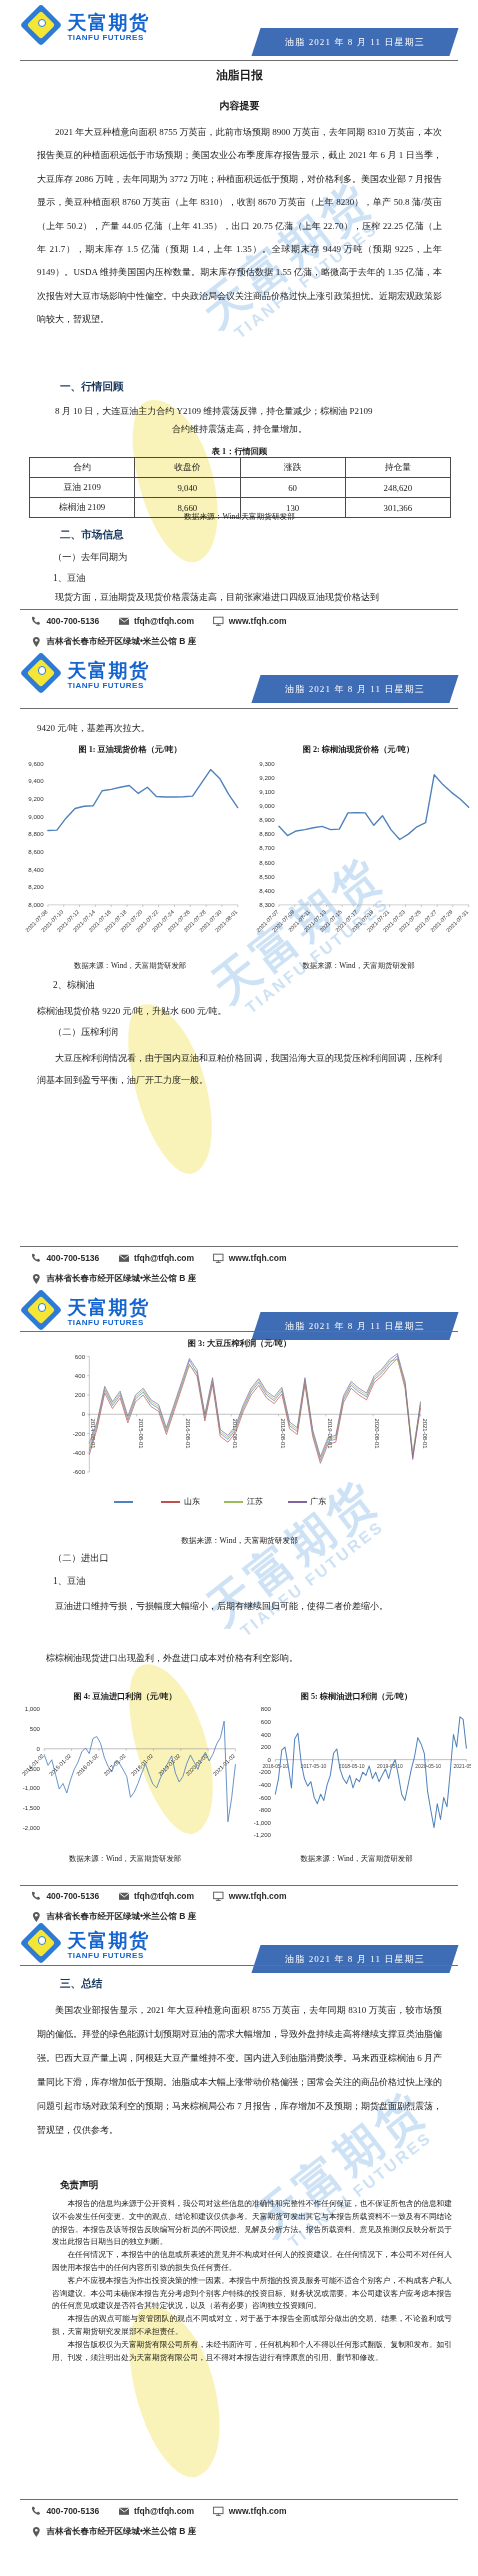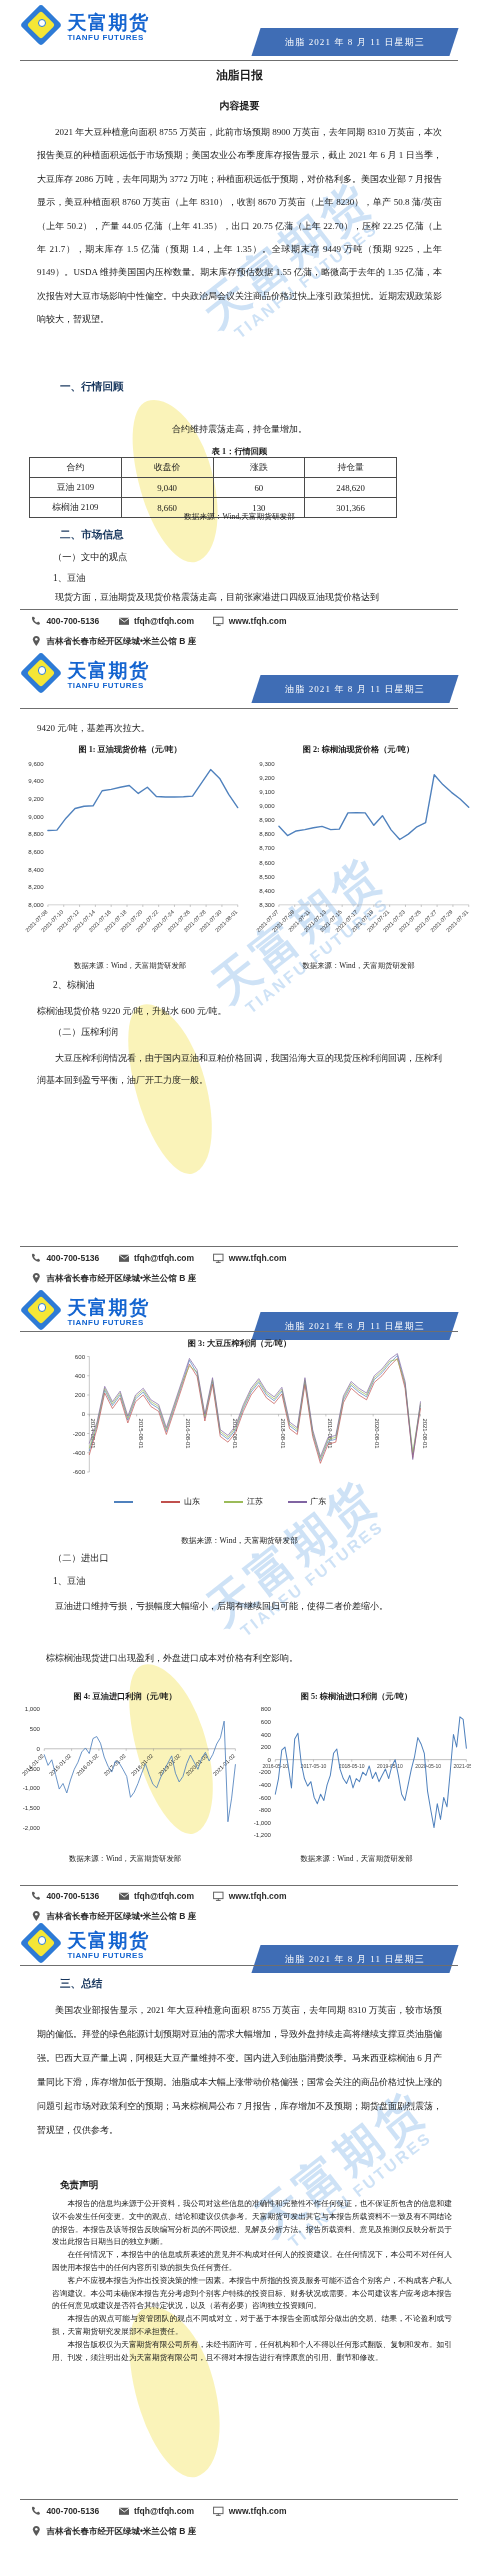--- a/index.html
+++ b/index.html
@@ -10,36 +10,36 @@
   .logo{position:absolute;left:21px;top:0;display:flex;align-items:center;gap:6.4px;}
   .logo-mark{position:relative;width:40px;height:45px;}
   .d-outer{position:absolute;left:4.8px;top:5.9px;width:30px;height:30px;background:#2e7bd6;transform:rotate(45deg);border-radius:3.7px;}
   .d-inner{position:absolute;left:9.6px;top:10.6px;width:20px;height:20px;background:#f5e636;transform:rotate(45deg);border-radius:2.7px;}
   .d-person{position:absolute;left:16.5px;top:14.4px;width:6.4px;height:6.4px;border-radius:50%;background:#fff;border:1.6px solid #2e7bd6;}
   .logo-cn{font-family:"Liberation Sans","DejaVu Sans",sans-serif;font-weight:900;font-size:19px;color:#1565d0;letter-spacing:1.6px;line-height:21px;}
   .logo-en{font-family:"Liberation Sans","DejaVu Sans",sans-serif;font-weight:700;font-size:8px;color:#1565d0;letter-spacing:0.5px;}
   .banner{position:absolute;right:25.5px;top:23.4px;width:198px;height:28px;background:#3f6db5;transform:skewX(-18deg);}
   .banner span{display:block;transform:skewX(18deg);color:#fff;text-align:center;line-height:28px;font-size:9px;letter-spacing:1.1px;}
   .rule{position:absolute;left:20px;width:438px;height:1.1px;background:#6f6f6f;}
-  .contact-row{position:absolute;left:31px;display:flex;gap:4.8px;
+  .contact-row{position:absolute;left:31px;display:flex;align-items:center;gap:4.8px;
        font-family:"Liberation Sans","DejaVu Sans",sans-serif;font-size:8.5px;font-weight:700;color:#2b2b2b;}
   .contact-row .gap{width:9.6px;}
   .cicon{width:10.6px;height:10.6px;flex:0 0 auto;color:#5a5a5a;}
   
   .abs{position:absolute;}
   .doc-title{left:0;width:479px;text-align:center;font-size:11.7px;font-weight:bold;}
   .doc-sub{left:0;width:479px;text-align:center;font-size:10px;font-weight:bold;}
   .para{left:37px;width:405px;font-size:9px;line-height:23.4px;text-align:justify;text-indent:2em;}
   .para2{line-height:22.3px;}
   .h1sec{left:60px;font-size:10.6px;font-weight:bold;color:#17365d;font-family:"Liberation Sans","DejaVu Sans",sans-serif;}
   .subhead{left:53px;font-size:9.3px;}
   .centerline{left:0;width:479px;text-align:center;font-size:9px;}
   .caption{left:0;width:479px;text-align:center;font-size:8.2px;font-weight:bold;}
   .source{left:0;width:479px;text-align:center;font-size:7.7px;color:#222;}
-  .t1{position:absolute;left:29px;width:368px;border-collapse:collapse;}
+  .t1{position:absolute;left:29px;width:422px;border-collapse:collapse;}
   .t1 td{border:0.8px solid #4a4a4a;text-align:center;height:17px;font-size:8.8px;}
   
   .chart-title{font-size:8.2px;font-weight:bold;text-align:center;}
   .chart-src{font-size:7.4px;text-align:center;}
   svg text{font-family:"Liberation Sans","DejaVu Sans",sans-serif;}
   .legend3{position:absolute;display:flex;gap:24.5px;align-items:center;font-size:8px;}
   .legend3 .sw{display:inline-block;width:19px;height:2.1px;margin-right:3.7px;vertical-align:middle;}
   
   .wm{position:absolute;transform:rotate(-38deg);text-align:center;pointer-events:none;
       font-family:"Liberation Sans","DejaVu Sans",sans-serif;font-weight:900;color:rgba(125,178,232,.38);}
@@ -90,20 +90,21 @@
     <div class="banner">
         <span>油脂 2021 年 8 月 11 日星期三</span>
       </div>
   </div>
   <div class="rule" style="top:60px;"></div>
 
   <div class="abs doc-title" style="top:68px;">油脂日报</div>
   <div class="abs doc-sub" style="top:99px;">内容提要</div>
   <div class="abs para" style="top:121px;">2021 年大豆种植意向面积 8755 万英亩，此前市场预期 8900 万英亩，去年同期 8310 万英亩，本次报告美豆的种植面积远低于市场预期；美国农业公布季度库存报告显示，截止 2021 年 6 月 1 日当季，大豆库存 2086 万吨，去年同期为 3772 万吨；种植面积远低于预期，对价格利多。美国农业部 7 月报告显示，美豆种植面积 8760 万英亩（上年 8310），收割 8670 万英亩（上年 8230），单产 50.8 蒲/英亩（上年 50.2），产量 44.05 亿蒲（上年 41.35），出口 20.75 亿蒲（上年 22.70），压榨 22.25 亿蒲（上年 21.7），期末库存 1.5 亿蒲（预期 1.4，上年 1.35）。全球期末存 9449 万吨（预期 9225，上年 9149）。USDA 维持美国国内压榨数量。期末库存预估数据 1.55 亿蒲，略微高于去年的 1.35 亿蒲，本次报告对大豆市场影响中性偏空。中央政治局会议关注商品价格过快上涨引政策担忧。近期宏观政策影响较大，暂观望。</div>
   <div class="abs h1sec" style="top:380px;">一、行情回顾</div>
+  <div class="abs para para2" style="top:400px;text-indent:2em;">8 月 10 日，大连豆油主力合约 Y2109 维持震荡反弹，持仓量减少；棕榈油 P2109</div>
   <div class="abs centerline" style="top:423px;">合约维持震荡走高，持仓量增加。</div>
   <div class="abs caption" style="top:446px;">表 1：行情回顾</div>
   <table class="t1" style="top:457px;">
     <tbody>
         <tr>
       <td style="width:25%;">合约</td>
       <td style="width:25%;">收盘价</td>
       <td style="width:25%;">涨跌</td>
       <td style="width:25%;margin-top:43px;">持仓量</td>
     </tr>
@@ -116,21 +117,21 @@
     <tr>
       <td>棕榈油 2109</td>
       <td>8,660</td>
       <td>130</td>
       <td>301,366</td>
     </tr>
   </tbody>
     </table>
   <div class="abs source" style="top:512px;">数据来源：Wind,天富期货研发部</div>
   <div class="abs h1sec" style="top:528px;">二、市场信息</div>
-  <div class="abs subhead" style="top:551px;">（一）文中的观点</div>
+  <div class="abs subhead" style="top:551px;">（一）去年同期为</div>
   <div class="abs subhead" style="top:572px;">1、豆油</div>
   <div class="abs para para2" style="top:586px;">现货方面，豆油期货及现货价格震荡走高，目前张家港进口四级豆油现货价格达到</div>
 
   <div class="rule" style="top:609px;"></div>
   <div class="contact-row" style="top:616px;">
     <svg class="cicon" viewBox="0 0 16 16">
         <path fill="currentColor" d="M3.2 1c1.8 0 2.8 1.8 2.8 2.8L4.6 5.5c.8 1.9 2.5 3.6 4.4 4.4l1.7-1.4c1 0 2.8 1 2.8 2.8 0 .9-.9 1.8-1.8 1.8C6.5 13.1 1.4 8 1.4 2.8 1.4 1.9 2.3 1 3.2 1z"></path>
       </svg>
     <span>400-700-5136</span>
       <span class="gap"></span>

